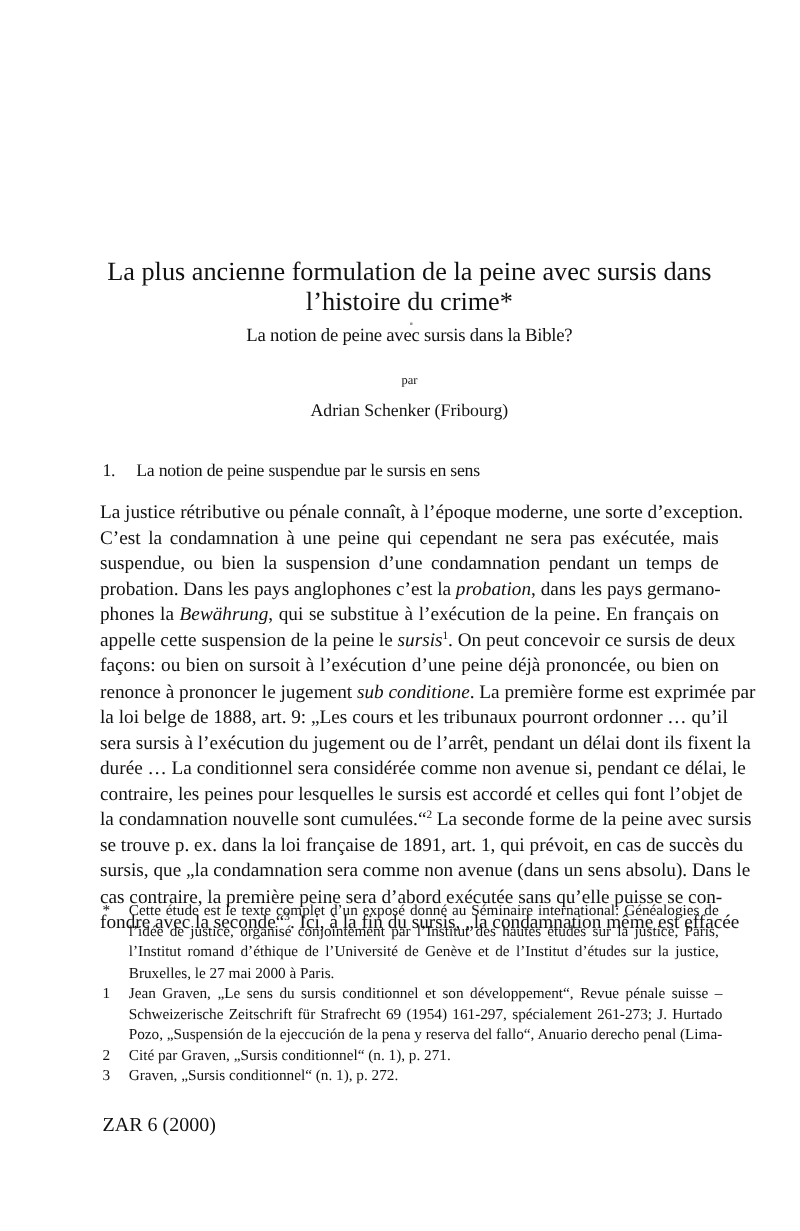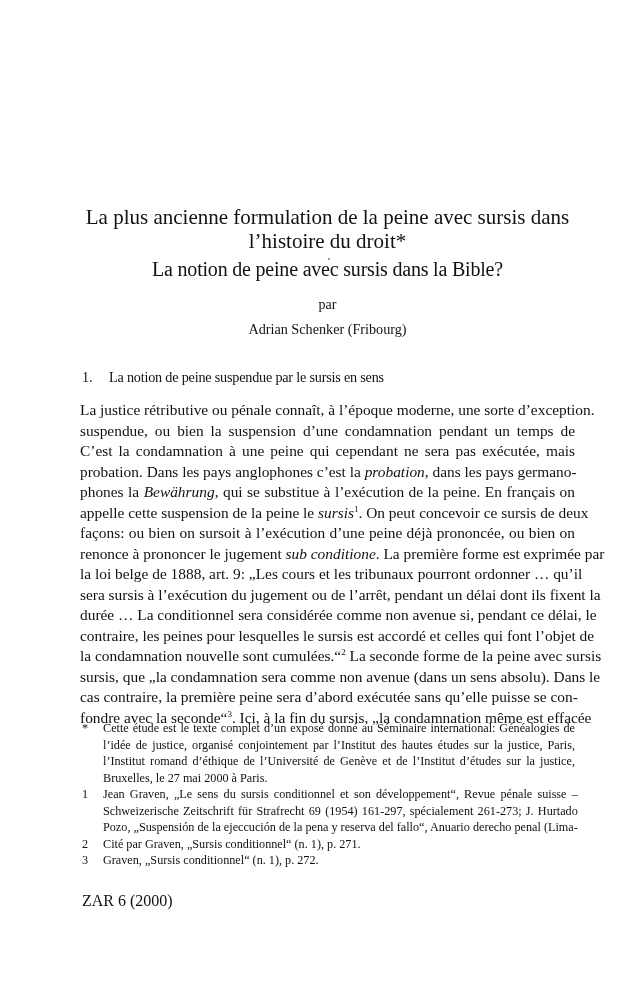--- a/index.html
+++ b/index.html
@@ -2,23 +2,23 @@
 <html><head>
 <meta charset="utf-8">
 <style>
   html, body { margin: 0; padding: 0; background: #ffffff; }
   body { width: 640px; height: 985px; position: relative; overflow: hidden;
          font-family: "Liberation Serif", "DejaVu Serif", serif; color: #111; }
   .page { position: absolute; left: 0; top: 0; width: 640px; height: 984px; }
   .title { position: absolute; left: 80px; width: 495px; top: 205px; text-align: center;
            font-size: 21px; line-height: 24px; }
   .subtitle { position: absolute; left: 80px; width: 495px; top: 260px; text-align: center;
-              font-size: 20px; line-height: 18px; letter-spacing: -0.2px; }
+              font-size: 15px; line-height: 18px; letter-spacing: -0.2px; }
   .par { position: absolute; left: 80px; width: 495px; top: 296px; text-align: center;
-         font-size: 14px; line-height: 18px; }
+         font-size: 10px; line-height: 18px; }
   .author { position: absolute; left: 80px; width: 495px; top: 320px; text-align: center;
             font-size: 14.2px; line-height: 18px; }
   .section { position: absolute; left: 82px; top: 368px; font-size: 14.2px; line-height: 18px; letter-spacing: -0.2px; }
   .section .num { display: inline-block; width: 27px; }
   .body { position: absolute; left: 80px; width: 495px; top: 400px; font-size: 15.4px;
           line-height: 20.5px; text-align: justify; }
   .body .line { display: block; text-align: justify; text-align-last: justify; white-space: nowrap; height: 20.5px; }
   sup { font-size: 9px; vertical-align: 6px; line-height: 0; }
   .notes { position: absolute; left: 82px; width: 493px; top: 720px; font-size: 12.2px; line-height: 16.5px; }
   .note { display: flex; }
@@ -28,45 +28,46 @@
   .note .text .l.end { text-align-last: left; }
   .footer { position: absolute; left: 82px; top: 893px; font-size: 16px; line-height: 16px; }
   .dot { position: absolute; left: 328px; top: 258px; width: 2px; height: 2px; background: #999; }
 </style>
 </head>
 <body>
 
 <div class="page">
   <div class="title">
     <div>La plus ancienne formulation de la peine avec sursis dans</div>
-    <div>l’histoire du droit*</div>
+    <div>l’histoire du crime*</div>
   </div>
   <div class="dot"></div>
   <div class="subtitle">La notion de peine avec sursis dans la Bible?</div>
   <div class="par">par</div>
   <div class="author">Adrian Schenker (Fribourg)</div>
 
   <div class="section">
     <span class="num">1.</span><span>La notion de peine suspendue par le sursis en sens</span>
   </div>
 
   <div class="body" id="body">
       <span class="line">La justice rétributive ou pénale connaît, à l’époque moderne, une sorte d’exception.</span>
+      <span class="line">C’est la condamnation à une peine qui cependant ne sera pas exécutée, mais</span>
       <span class="line">suspendue, ou bien la suspension d’une condamnation pendant un temps de</span>
-      <span class="line">C’est la condamnation à une peine qui cependant ne sera pas exécutée, mais</span>
       <span class="line"><span>probation. Dans les pays anglophones c’est la </span><i>probation</i><span>, dans les pays germano-</span></span>
       <span class="line"><span>phones la </span><i>Bewährung</i><span>, qui se substitue à l’exécution de la peine. En français on</span></span>
       <span class="line"><span>appelle cette suspension de la peine le </span><i>sursis</i><sup>1</sup><span>. On peut concevoir ce sursis de deux</span></span>
       <span class="line">façons: ou bien on sursoit à l’exécution d’une peine déjà prononcée, ou bien on</span>
       <span class="line"><span>renonce à prononcer le jugement </span><i>sub conditione</i><span>. La première forme est exprimée par</span></span>
       <span class="line">la loi belge de 1888, art. 9: „Les cours et les tribunaux pourront ordonner … qu’il</span>
       <span class="line">sera sursis à l’exécution du jugement ou de l’arrêt, pendant un délai dont ils fixent la</span>
       <span class="line">durée … La conditionnel sera considérée comme non avenue si, pendant ce délai, le</span>
       <span class="line">contraire, les peines pour lesquelles le sursis est accordé et celles qui font l’objet de</span>
       <span class="line"><span>la condamnation nouvelle sont cumulées.“</span><sup>2</sup><span> La seconde forme de la peine avec sursis</span></span>
+      <span class="line">se trouve p. ex. dans la loi française de 1891, art. 1, qui prévoit, en cas de succès du</span>
       <span class="line">sursis, que „la condamnation sera comme non avenue (dans un sens absolu). Dans le</span>
       <span class="line">cas contraire, la première peine sera d’abord exécutée sans qu’elle puisse se con-</span>
       <span class="line"><span>fondre avec la seconde“</span><sup>3</sup><span>. Ici, à la fin du sursis, „la condamnation même est effacée</span></span>
     </div>
 
   <div class="notes" id="notes">
       <div class="note">
         <span class="mark">*</span>
         <span class="text">
           <span class="l">Cette étude est le texte complet d’un exposé donné au Séminaire international: Généalogies de</span>

